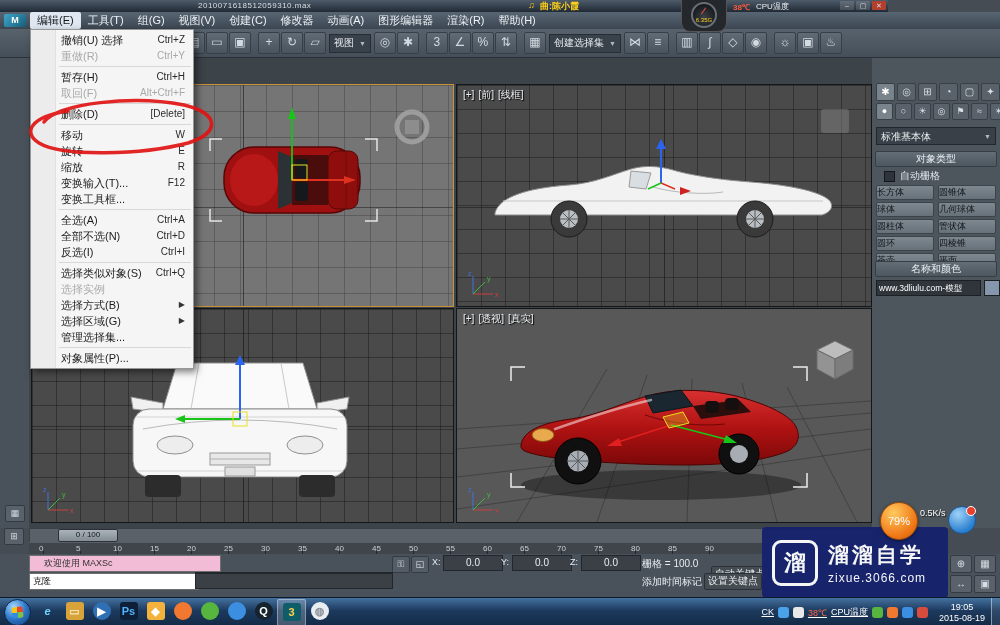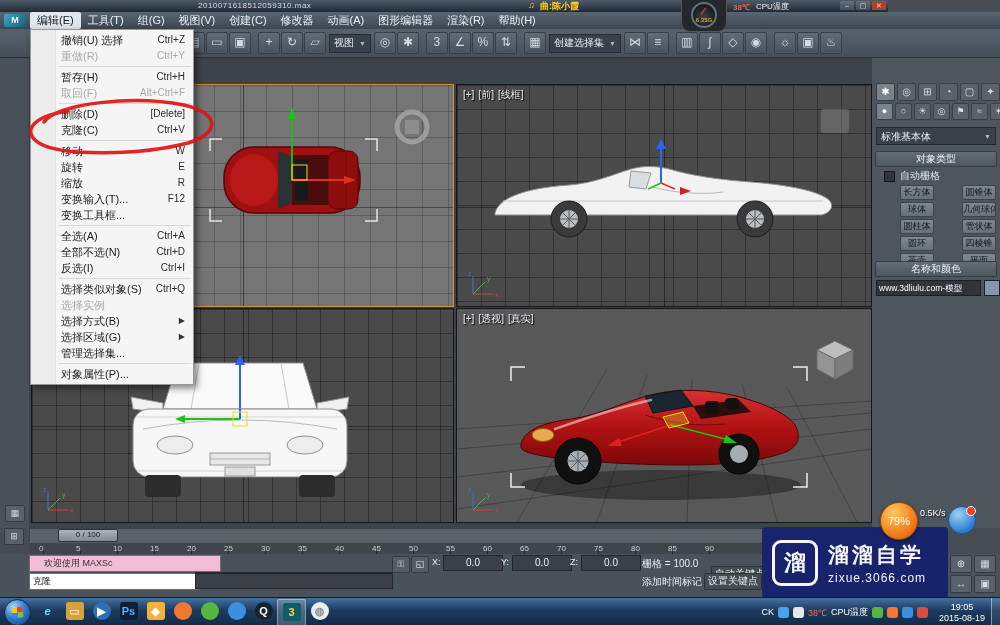--- a/index.html
+++ b/index.html
@@ -90,21 +90,21 @@
     display:flex;justify-content:space-between;align-items:center;}
   .rollout{position:absolute;left:3px;width:120px;height:14px;
     background:linear-gradient(#626d76,#4d575f);border:1px solid #363e45;border-radius:2px;
     color:#e9eff4;font-size:10px;text-align:center;line-height:13px;}
   #cp-rollout-object{top:94px;}
   #cp-autogrid{position:absolute;left:12px;top:112px;display:flex;gap:5px;align-items:center;
     color:#e2e8ec;font-size:10px;}
   .checkbox{width:9px;height:9px;background:#2e343a;border:1px solid #14181c;}
   #cp-grid{position:absolute;left:4px;top:128px;display:grid;grid-template-columns:58px 58px;gap:2px 4px;}
   .cp-btn{height:13px;background:linear-gradient(#7e8891,#67717a);border:1px solid #3c444b;
-    border-radius:2px;color:#12161a;font-size:9px;text-align:center;line-height:13px;white-space:nowrap;overflow:hidden;margin-left:24px;}
+    border-radius:2px;color:#12161a;font-size:9px;line-height:13px;white-space:nowrap;overflow:hidden;}
   #cp-rollout-name{top:204px;}
   #cp-name-row{position:absolute;left:4px;top:223px;display:flex;gap:3px;align-items:center;}
   #cp-name-field{width:99px;height:14px;background:#2f353b;border:1px solid #1b2025;color:#fff;
     font-size:8.5px;line-height:14px;padding:0 2px;white-space:nowrap;overflow:hidden;}
   #cp-color-swatch{width:14px;height:14px;background:#8596ad;border:1px solid #1b2025;}
 
   
   #edit-menu{position:absolute;left:30px;top:29px;width:162px;background:#f5f5f5;
     border:1px solid #979797;box-shadow:3px 3px 7px rgba(0,0,0,.5);z-index:50;padding:2px 0;}
   #edit-menu::before{content:'';position:absolute;left:0;top:0;bottom:0;width:24px;background:#ececec;
@@ -162,21 +162,21 @@
     background:radial-gradient(circle at 35% 28%,#a6d8ff,#2f78c8 48%,#123f7e);
     border:1px solid #0d2a4c;display:flex;align-items:center;justify-content:center;}
   #orb-flag{width:11px;height:11px;border-radius:2px;transform:rotate(-8deg);
     background:conic-gradient(#e8452c 0 90deg,#7fc142 0 180deg,#2e8de0 0 270deg,#f5c518 0);}
   .tb-app{width:27px;height:25px;display:flex;align-items:center;justify-content:center;border-radius:2px;}
   .tb-app.active{background:rgba(255,255,255,.22);border:1px solid rgba(255,255,255,.35);}
   .tb-app-ic{width:18px;height:18px;border-radius:3px;font-size:11px;font-weight:bold;
     display:flex;align-items:center;justify-content:center;}
   .tb-app-ic.circle{border-radius:50%;}
   #tb-spacer{flex:1;}
-  #tray{display:flex;align-items:center;gap:4px;color:#fff;font-size:9px;margin-right:5px;}
+  #tray{display:flex;align-items:center;gap:4px;color:#fff;font-size:9px;margin-right:5px;text-decoration:underline;}
   .tray-dot{width:11px;height:11px;border-radius:3px;display:inline-block;}
   #clock{text-align:center;color:#fff;font-size:9px;line-height:11px;padding:1px 6px 0;}
   #show-desktop{width:8px;height:28px;border-left:1px solid rgba(255,255,255,.45);background:rgba(255,255,255,.08);}
 
   
   #watermark{position:absolute;left:762px;top:527px;width:186px;height:71px;
     background:var(--watermark-bg,#15226e);opacity:.95;border-radius:4px;z-index:40;
     display:flex;align-items:center;padding:0 10px;gap:10px;box-sizing:border-box;}
   #wm-logo{width:40px;height:40px;border:3px solid #fff;border-radius:9px;color:#fff;font-size:22px;
     font-weight:bold;display:flex;align-items:center;justify-content:center;flex:0 0 auto;}
@@ -541,24 +541,20 @@
       </div>
       <div class="m-item disabled">
         <span class="m-label">取回(F)</span>
         <span class="m-short">Alt+Ctrl+F</span>
       </div>
       <div class="m-sep"></div>
       <div class="m-item">
         <span class="m-label">删除(D)</span>
         <span class="m-short">[Delete]</span>
       </div>
-      <div class="m-item">
-        <span class="m-label">克隆(C)</span>
-        <span class="m-short">Ctrl+V</span>
-      </div>
       <div class="m-sep"></div>
       <div class="m-item">
         <span class="m-label">移动</span>
         <span class="m-short">W</span>
       </div>
       <div class="m-item">
         <span class="m-label">旋转</span>
         <span class="m-short">E</span>
       </div>
       <div class="m-item">

